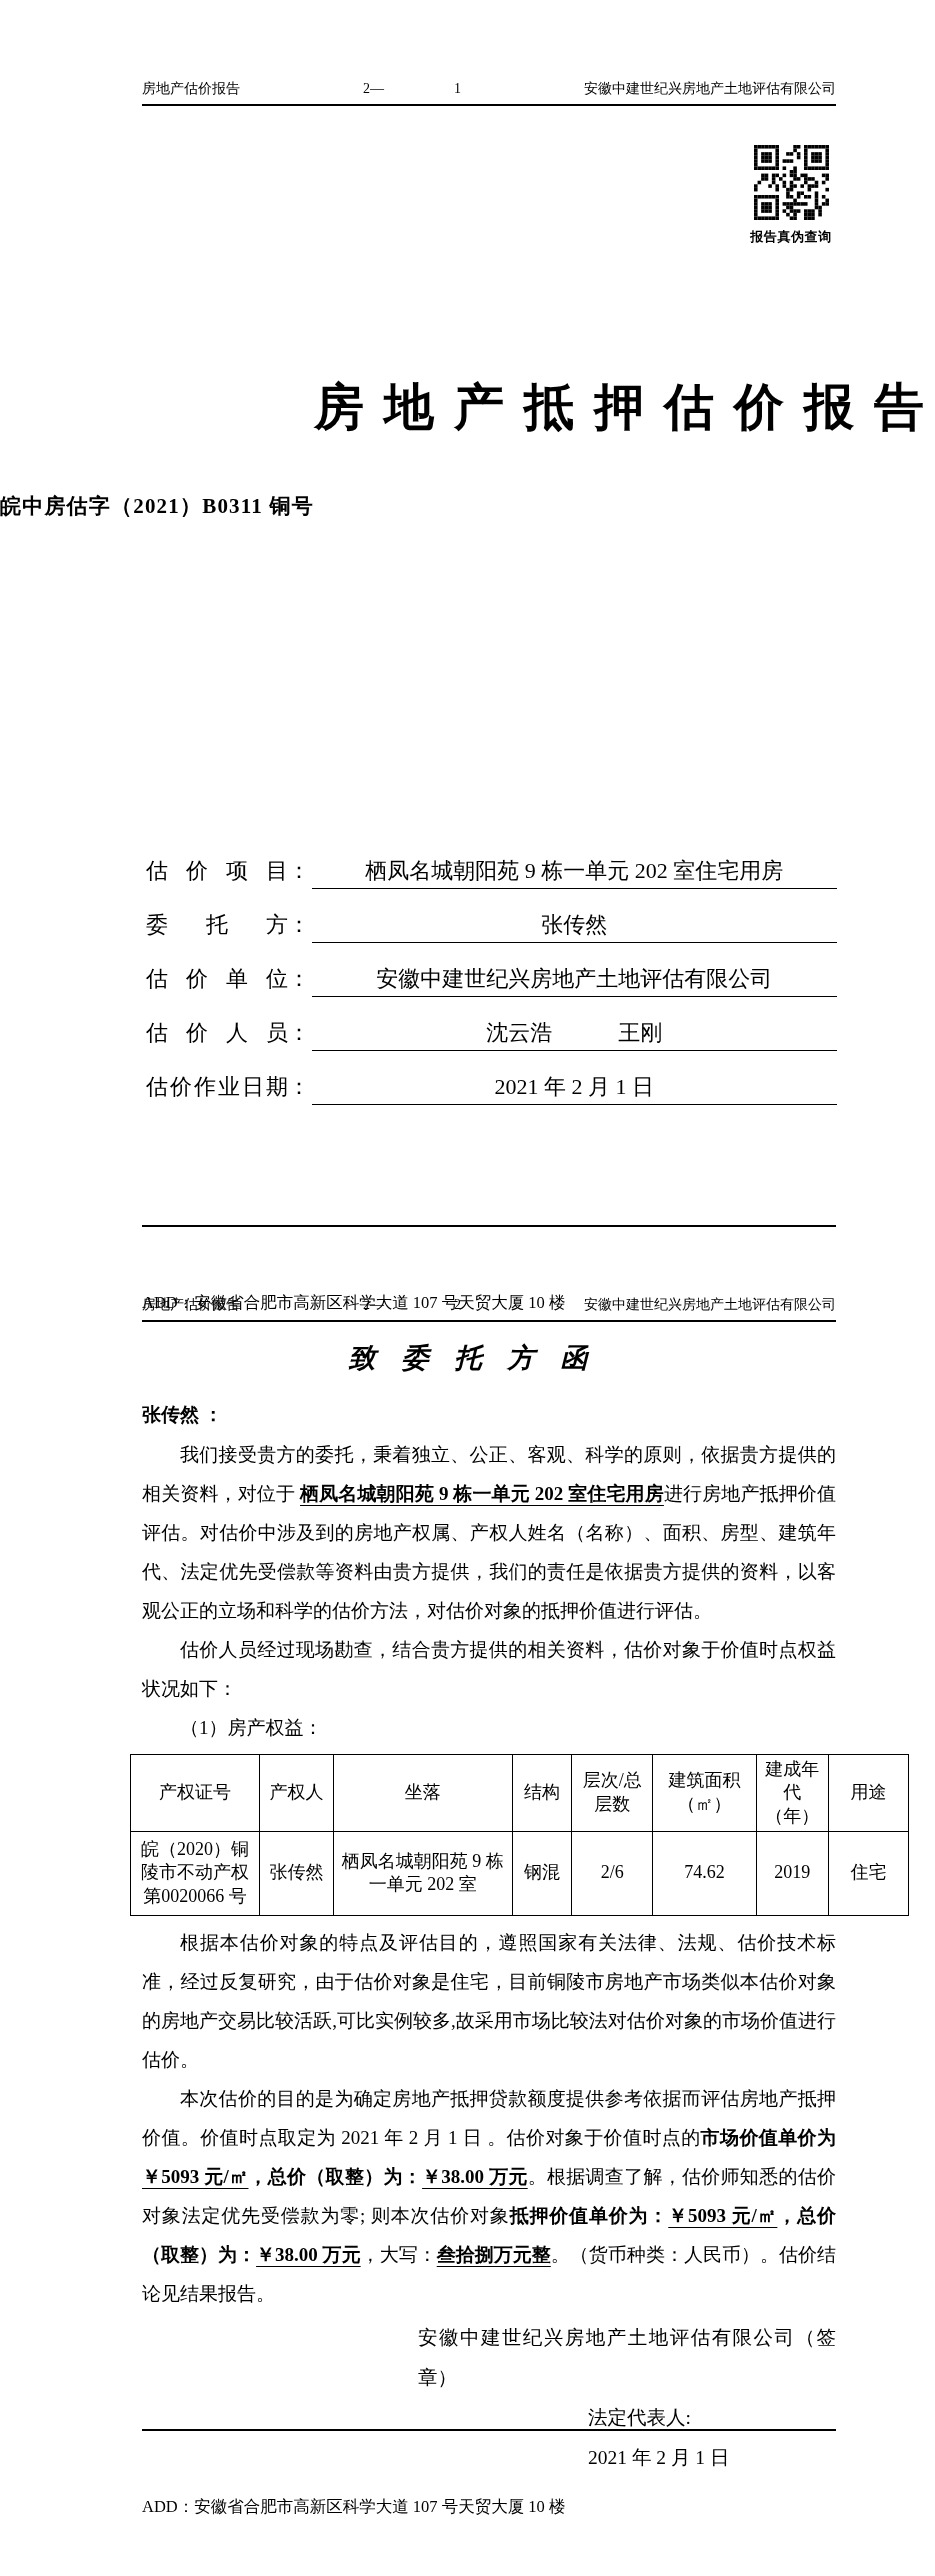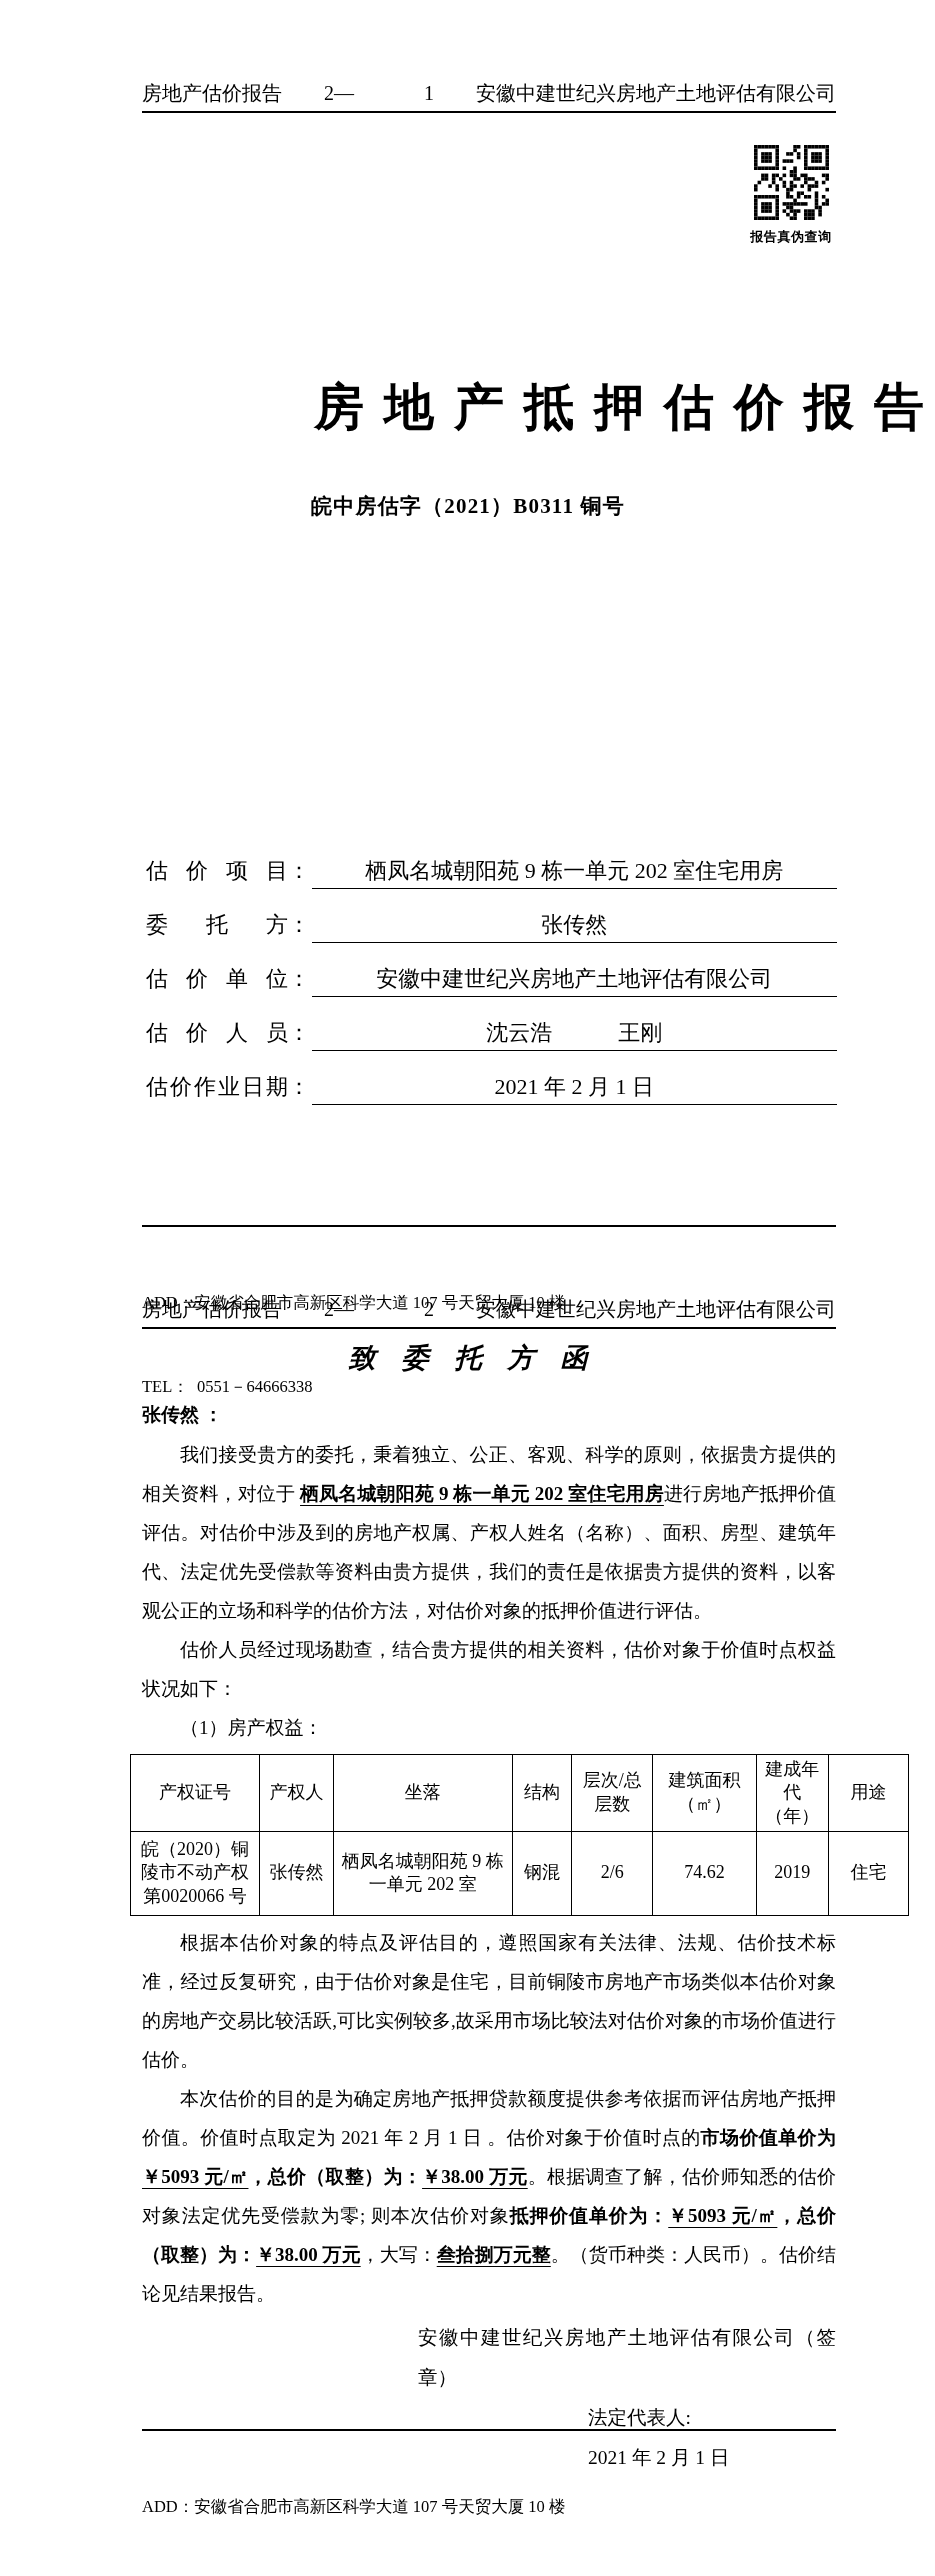--- a/index.html
+++ b/index.html
@@ -8,21 +8,21 @@
     width:936px;height:2576px;
     background:#ffffff;
     color:#000;
     font-family:"Liberation Serif","DejaVu Serif",serif;
     overflow:hidden;
   }
   
   .page-header{
     position:absolute;left:142px;width:694px;
     display:flex;justify-content:space-between;align-items:flex-end;
-    font-size:20px;line-height:1.2;
+    font-size:14px;line-height:1.2;
     padding-bottom:5.9px;border-bottom:2.4px solid #000;
     white-space:pre;
   }
   .page-header .pagenum-group{display:flex;gap:70px;}
   .page-footer{
     position:absolute;left:142px;width:694px;
     border-top:2.4px solid #000;
     padding-top:5.9px;
     font-size:16.5px;line-height:28px;
     white-space:pre-wrap;
@@ -32,21 +32,21 @@
   .qr-wrap svg{display:block;margin:0 auto;width:75px;height:75px;}
   .qr-caption{margin-top:8.3px;font-size:13px;font-weight:bold;letter-spacing:0.6px;white-space:nowrap;}
   .cover-title{
     position:absolute;top:374px;left:8px;width:100%;
     text-align:right;font-size:50px;font-weight:bold;
     letter-spacing:20px;padding-left:20px;box-sizing:border-box;
     white-space:nowrap;
   }
   .report-number{
     position:absolute;top:492px;left:0;width:100%;
-    text-align:center;font-size:21px;font-weight:bold;letter-spacing:1.2px;
+    text-align:left;font-size:21px;font-weight:bold;letter-spacing:1.2px;
   }
   .cover-fields{position:absolute;top:856px;left:146px;width:691px;}
   .field-row{display:flex;align-items:flex-start;height:54px;font-size:22px;font-weight:normal;}
   .field-label{width:142px;text-align:justify;text-align-last:justify;white-space:normal;}
   .field-colon{width:23.6px;}
   .field-value{
     flex:1;text-align:center;border-bottom:1.8px solid #000;
     padding-bottom:2.4px;white-space:pre;overflow:hidden;
   }
   
@@ -328,21 +328,20 @@
     </div>
     <div class="field-row">
       <span class="field-label">估价作业日期</span>
       <span class="field-colon">：</span>
       <span class="field-value">2021 年 2 月 1 日</span>
     </div>
   </div>
 
   <div class="page-footer" style="top:1225px;">
     <div>ADD：安徽省合肥市高新区科学大道 107 号天贸大厦 10 楼</div>
-    <div>TEL：  0551－64666338</div>
   </div>
 
   <div class="page-header" style="top:1297px;">
     <span>房地产估价报告</span>
     <span class="pagenum-group">
       <span>2—</span>
       <span>2</span>
     </span>
     <span>安徽中建世纪兴房地产土地评估有限公司</span>
   </div>

